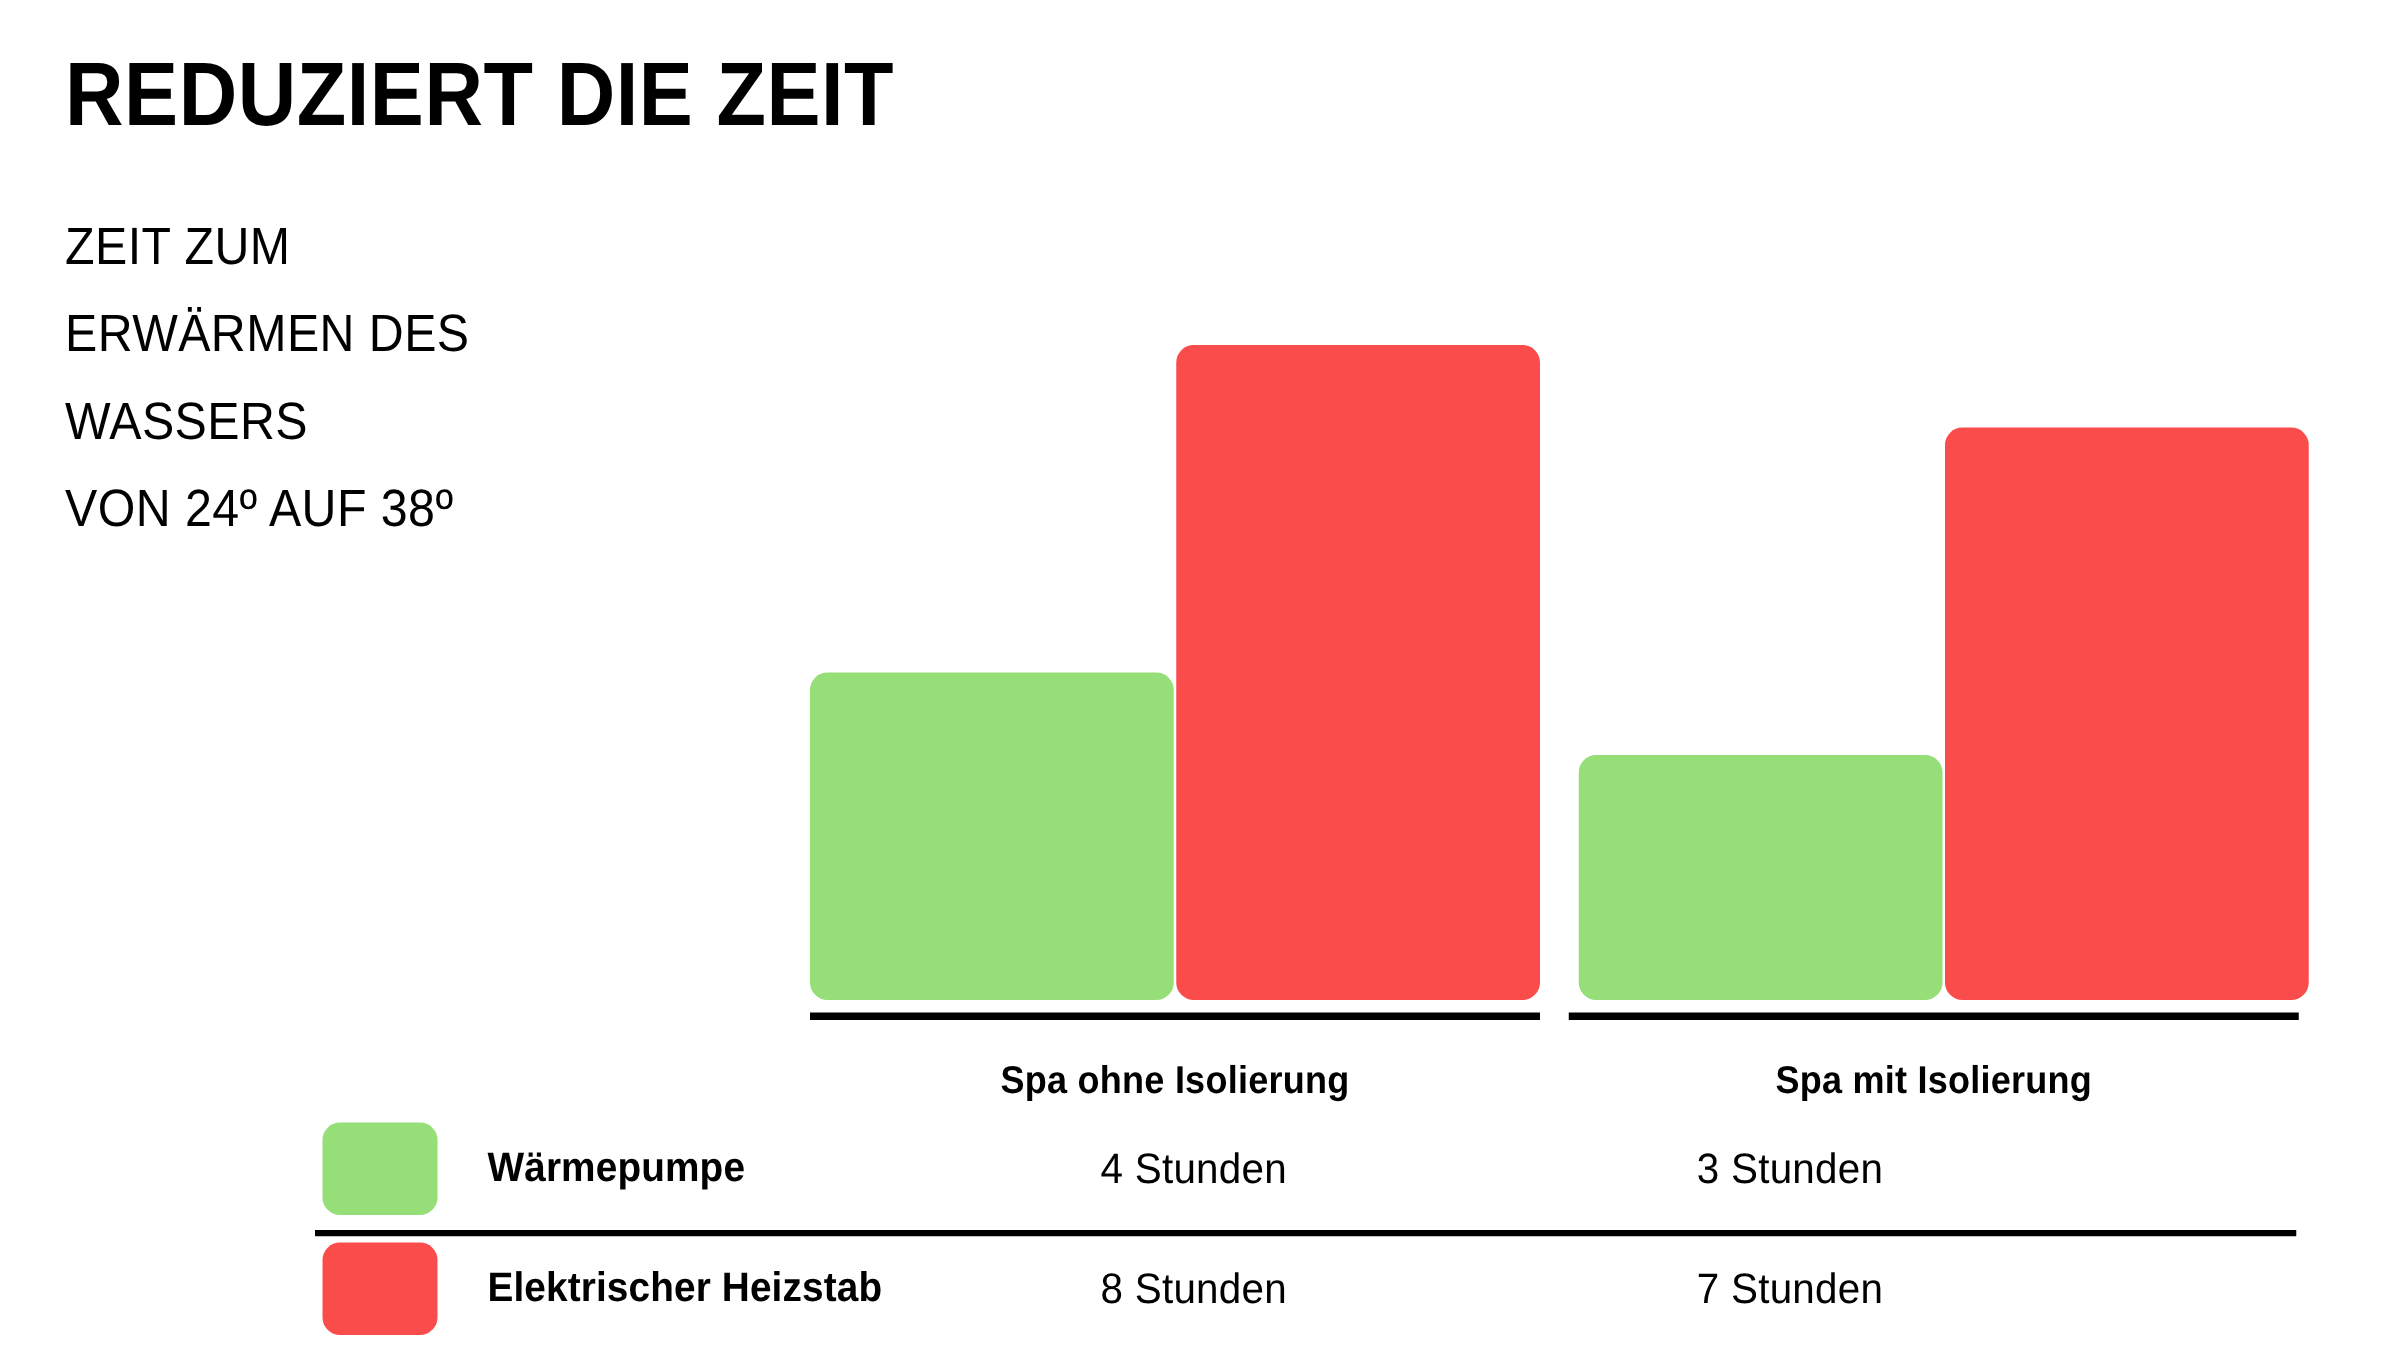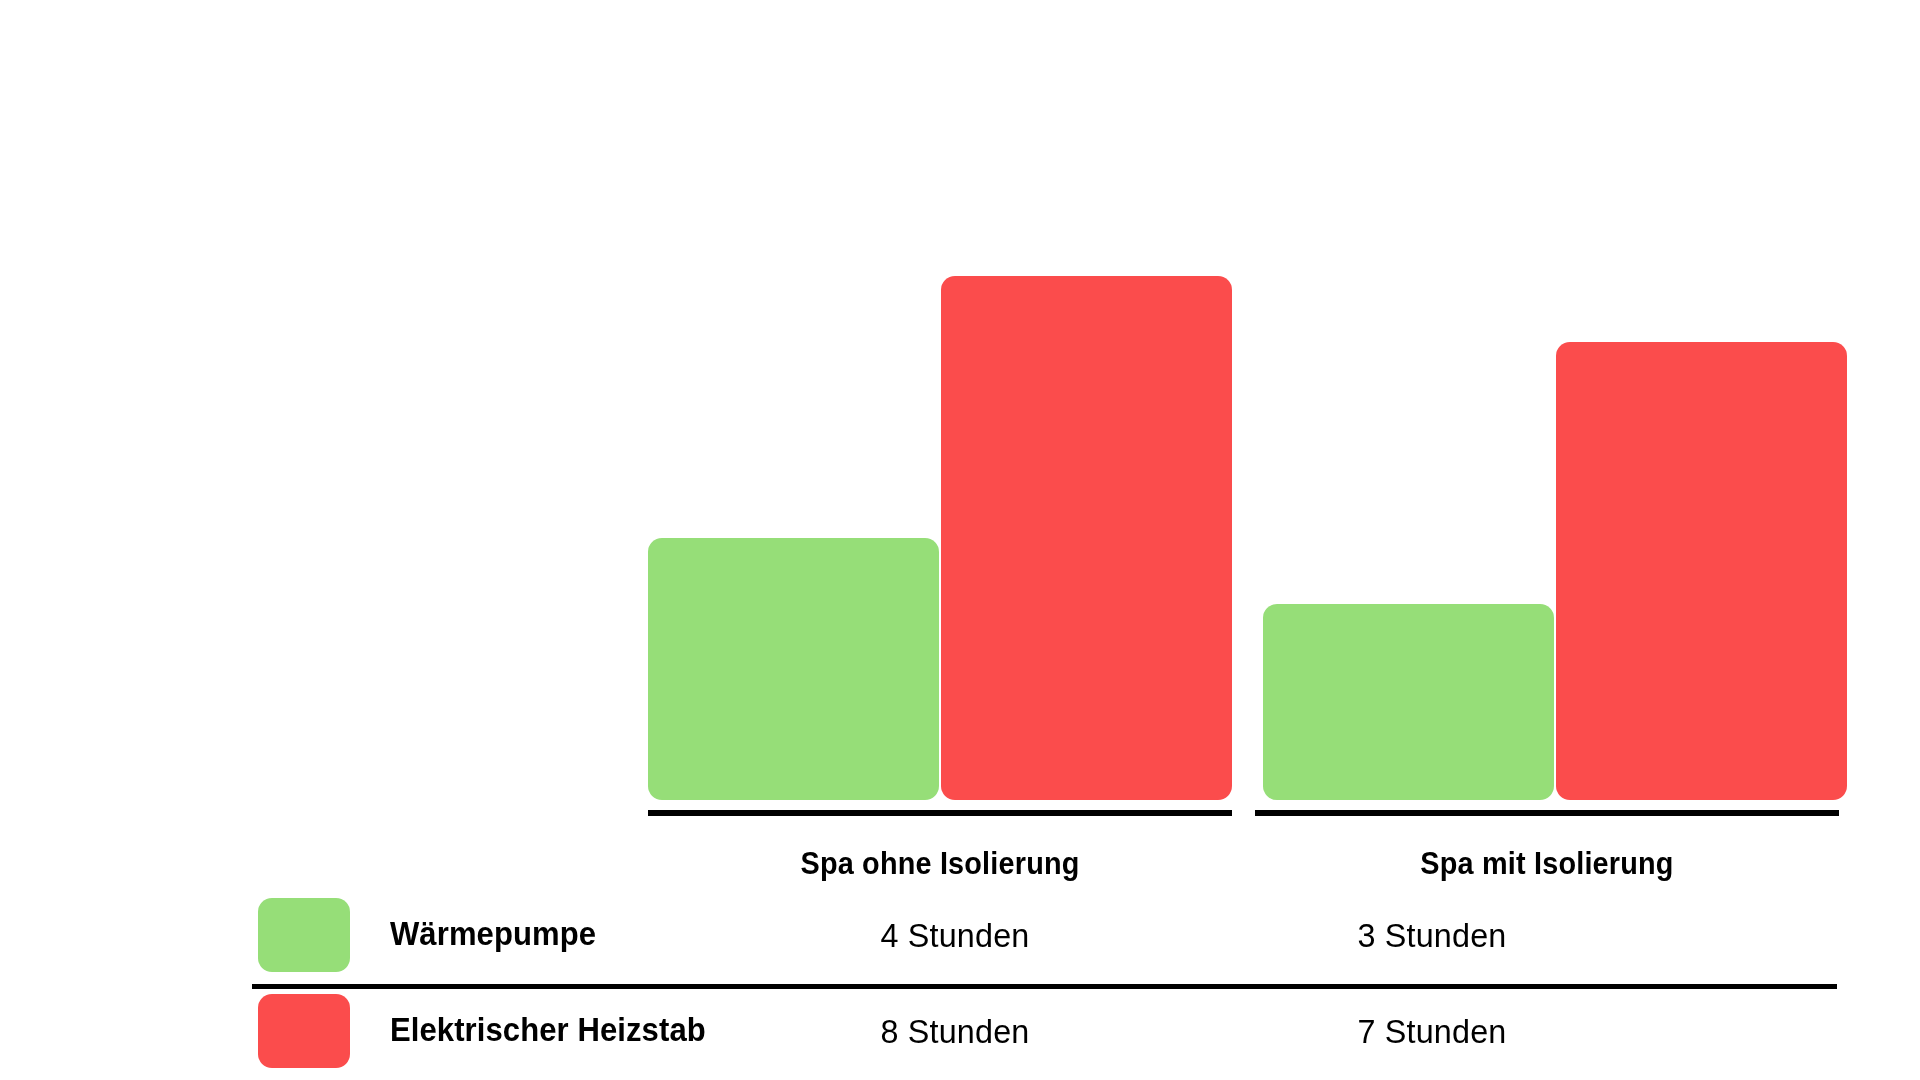--- a/index.html
+++ b/index.html
@@ -146,20 +146,29 @@
     width: 1585px;
     height: 5px;
     background: #000000;
   }
 </style>
 </head>
 <body>
 
 <div id="stage">
 
+  <div class="headline">
+    <div class="title">REDUZIERT DIE ZEIT</div>
+    <div class="subtitle">
+      <span class="sub-line">ZEIT ZUM</span>
+      <span class="sub-line">ERWÄRMEN DES</span>
+      <span class="sub-line">WASSERS</span>
+      <span class="sub-line">VON 24º AUF 38º</span>
+    </div>
+  </div>
 
   <div id="chart">
       <div class="bar" title="Wärmepumpe – Spa ohne Isolierung: 4 Stunden" style="left: 648px; width: 291px; top: 538px; height: 262px; background: rgb(150, 222, 120);"></div>
       <div class="bar" title="Elektrischer Heizstab – Spa ohne Isolierung: 8 Stunden" style="left: 941px; width: 291px; top: 276px; height: 524px; background: rgb(251, 76, 76);"></div>
       <div class="group-axis" style="left: 648px; width: 584px; top: 810px;"></div>
       <div class="group-label" style="left: 648px; width: 584px; top: 846px;">Spa ohne Isolierung</div>
       <div class="bar" title="Wärmepumpe – Spa mit Isolierung: 3 Stunden" style="left: 1263px; width: 291px; top: 603.5px; height: 196.5px; background: rgb(150, 222, 120);"></div>
       <div class="bar" title="Elektrischer Heizstab – Spa mit Isolierung: 7 Stunden" style="left: 1556px; width: 291px; top: 341.5px; height: 458.5px; background: rgb(251, 76, 76);"></div>
       <div class="group-axis" style="left: 1255px; width: 584px; top: 810px;"></div>
       <div class="group-label" style="left: 1255px; width: 584px; top: 846px;">Spa mit Isolierung</div>

